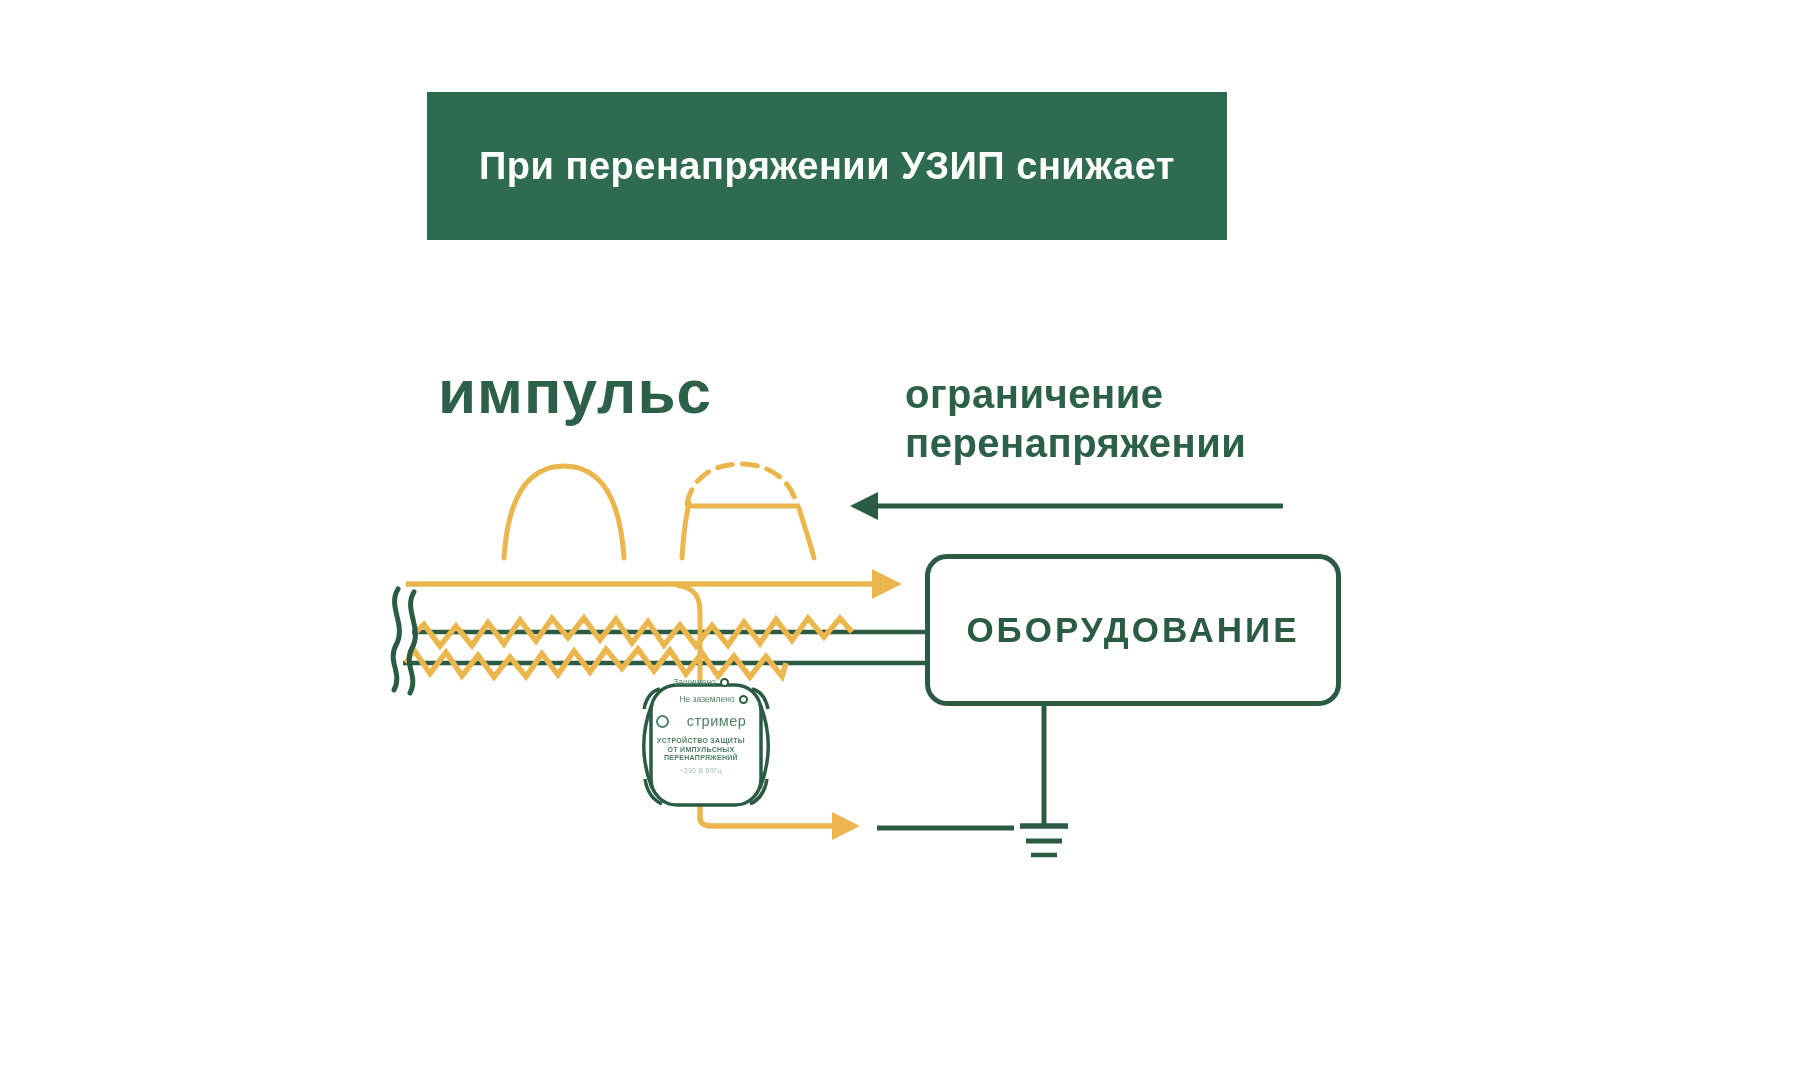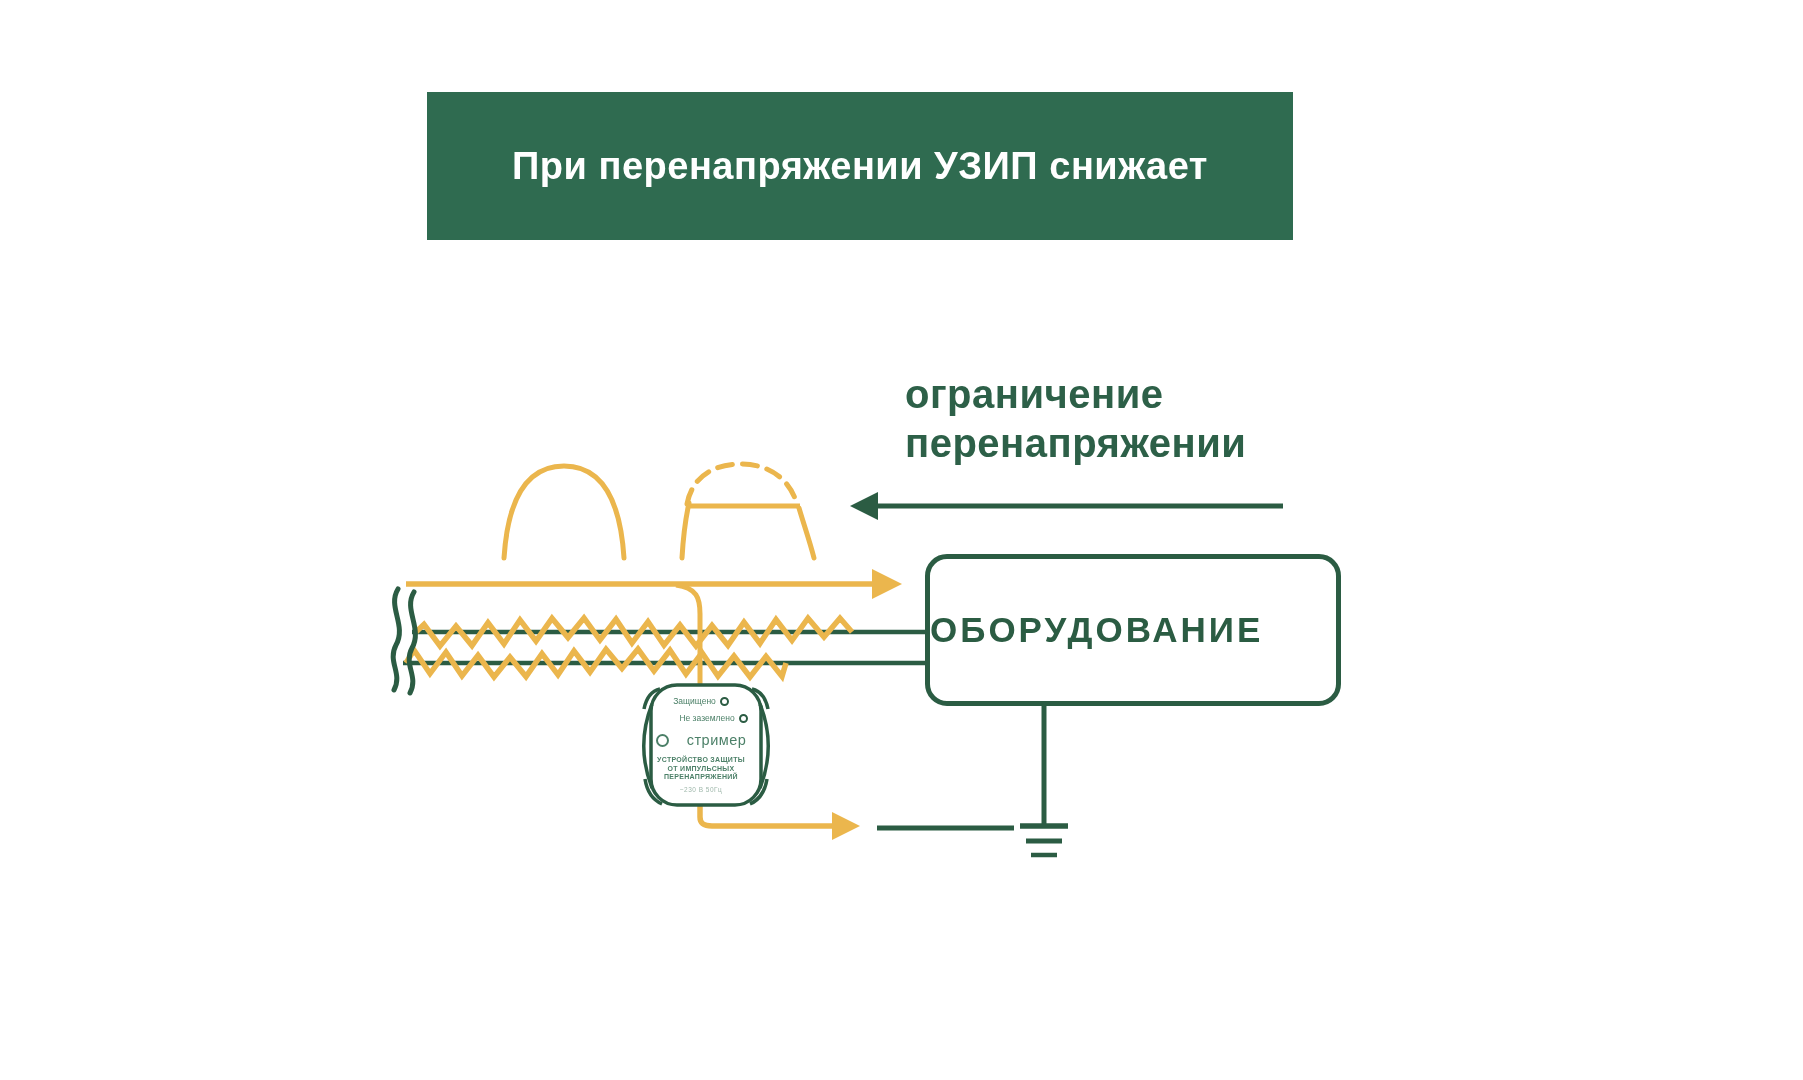--- a/index.html
+++ b/index.html
@@ -1,36 +1,36 @@
 <!DOCTYPE html>
 <html style="--banner-bg: #2F6B50; --ink-green: #2D6048; --line-green: #2B5C43; --yellow: #EBB64D; --device-ink: #4C8068; --muted-green: #9FB8AB;"><head>
 <meta charset="utf-8">
 <style>
   html,body{margin:0;padding:0;background:#ffffff;}
   #stage{position:relative;width:1803px;height:1080px;background:#ffffff;overflow:hidden;
          font-family:"Liberation Sans",sans-serif;}
   
-  .banner{position:absolute;left:427px;top:92px;width:866px;height:148px;
+  .banner{position:absolute;left:427px;top:92px;width:800px;height:148px;
           background:var(--banner-bg);display:flex;flex-direction:column;justify-content:center;
           align-items:center;text-align:center;}
   .banner div{color:#ffffff;font-size:38px;font-weight:700;line-height:52px;letter-spacing:.5px;}
   .impulse-label{position:absolute;left:438px;top:356px;color:var(--ink-green);
           font-size:62px;font-weight:700;letter-spacing:1px;}
   .limit-label{position:absolute;left:905px;top:370px;color:var(--ink-green);
           font-size:40px;font-weight:600;line-height:49px;letter-spacing:.5px;}
   svg.diagram{position:absolute;left:0;top:0;z-index:1;}
   .ystroke{stroke:var(--yellow);fill:none;}
   .gstroke{stroke:var(--line-green);fill:none;}
   .yfill{fill:var(--yellow);stroke:none;}
   .gfill{fill:var(--line-green);stroke:none;}
   .equipment-box{position:absolute;left:925px;top:554px;width:406px;height:142px;z-index:2;
           background:#ffffff;border:5px solid var(--line-green);border-radius:22px;
-          display:flex;align-items:center;}
+          display:flex;align-items:center;justify-content:center;}
   .equipment-box span{color:var(--line-green);font-size:35px;font-weight:600;letter-spacing:3px;}
-  .device-overlay{position:absolute;left:640px;top:680px;width:122px;z-index:3;
+  .device-overlay{position:absolute;left:640px;top:661px;width:122px;z-index:3;
           display:flex;flex-direction:column;align-items:center;color:var(--device-ink);}
   .ind-row{display:flex;align-items:center;gap:4px;font-size:8.5px;line-height:10px;}
   .ind-row.first{margin-top:16px;}
   .ind-row + .ind-row{margin-top:7px;margin-left:25px;}
   .ring{display:inline-block;width:5px;height:5px;border:2.5px solid var(--line-green);
         border-radius:50%;background:#fff;}
   .brand-row{display:flex;align-items:center;gap:18px;margin-top:9px;}
   .brand-ring{display:inline-block;width:9px;height:9px;border:2px solid var(--device-ink);
         border-radius:50%;}
   .brand-text{font-size:14.5px;letter-spacing:.5px;color:var(--device-ink);}
@@ -40,20 +40,21 @@
 </style>
 </head>
 <body>
 
 <div id="stage">
 
   <div class="banner">
     <div>При перенапряжении УЗИП снижает</div>
   </div>
 
+  <div class="impulse-label">импульс</div>
   <div class="limit-label">
     <div>ограничение</div>
     <div>перенапряжении</div>
   </div>
 
   <svg class="diagram" width="1803" height="1080" viewBox="0 0 1803 1080">
 
     <line class="gstroke" x1="412" y1="632" x2="930" y2="632" stroke-width="4.5"></line>
     <line class="gstroke" x1="403" y1="663" x2="930" y2="663" stroke-width="4.5"></line>
 

